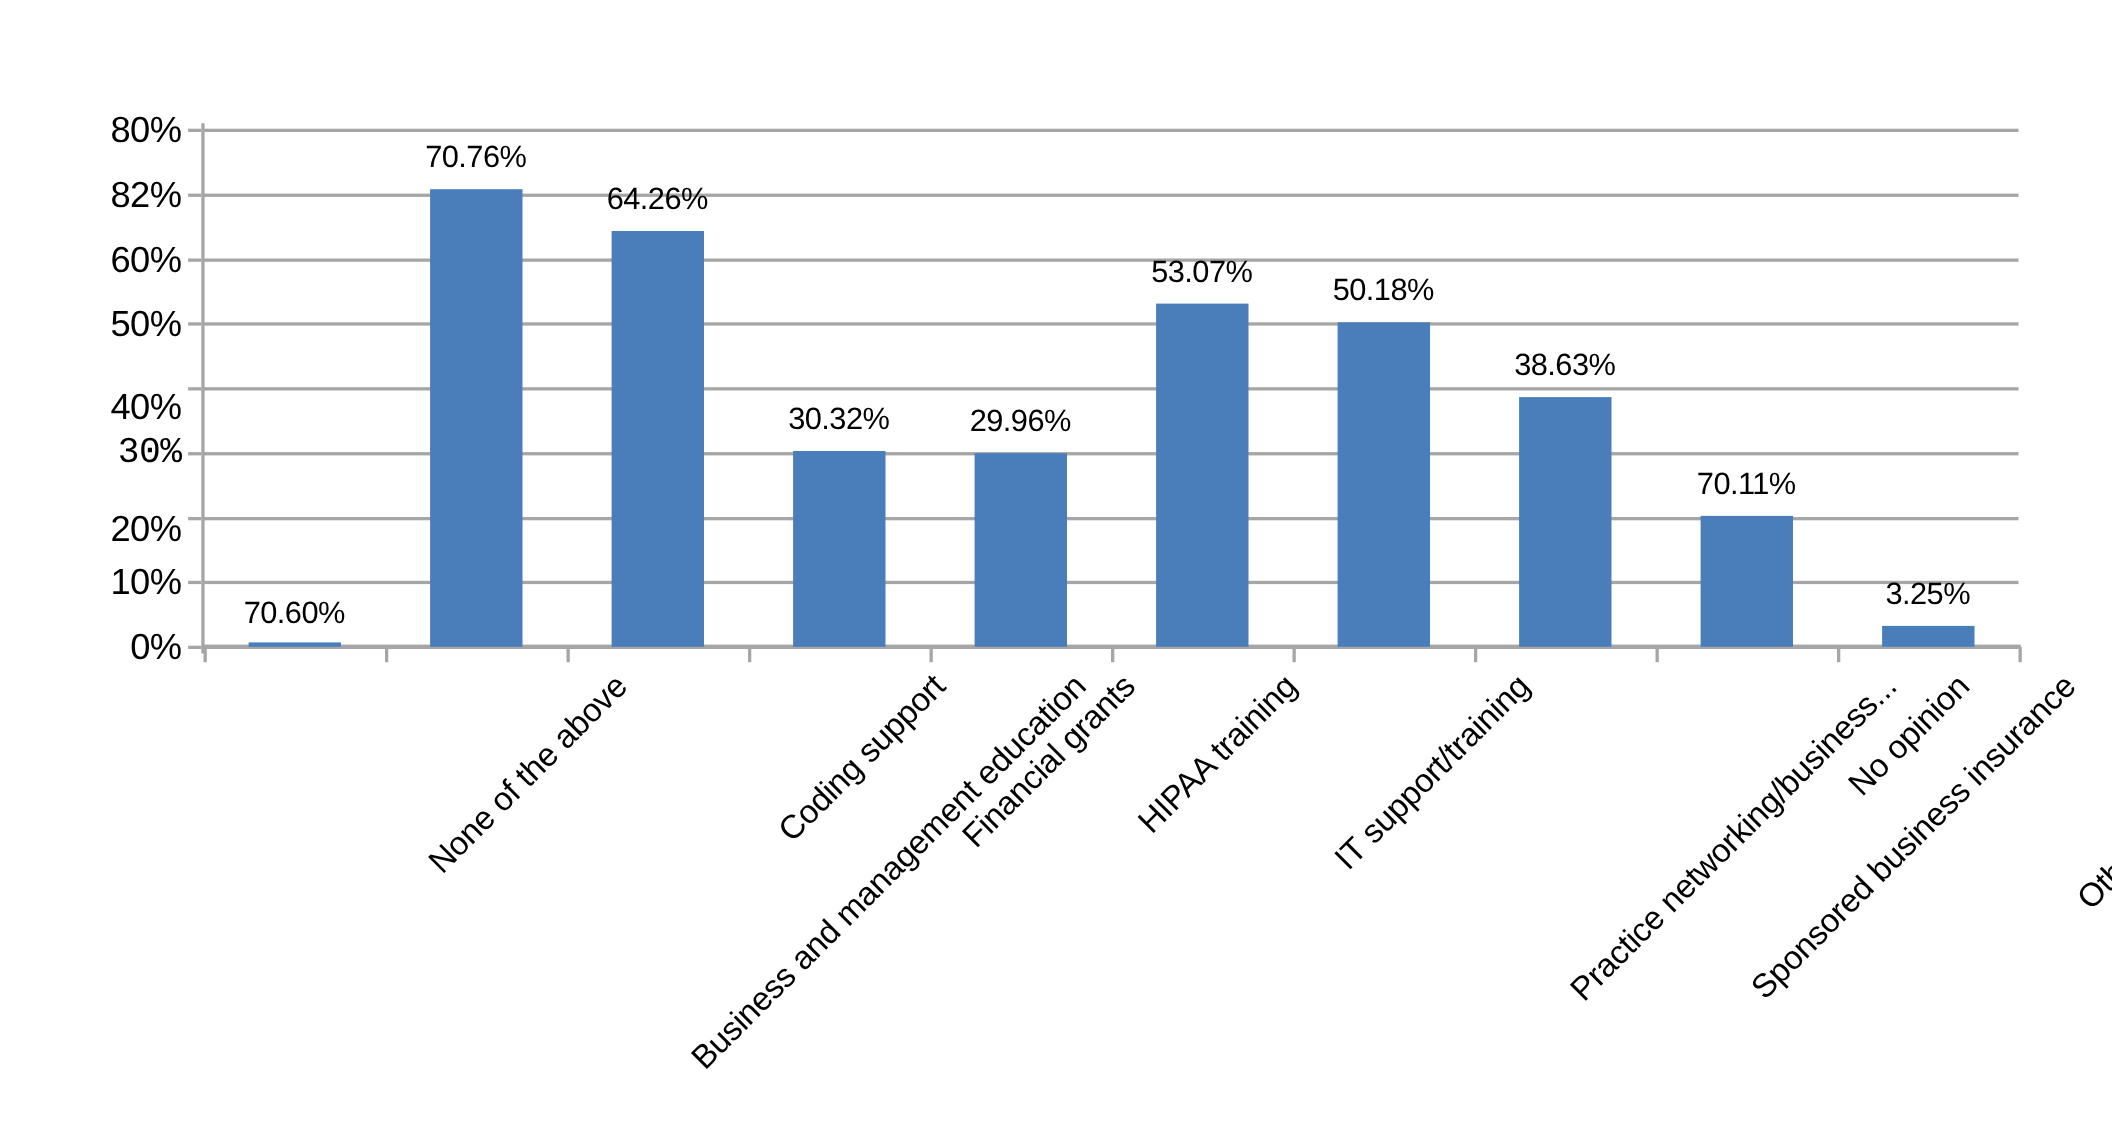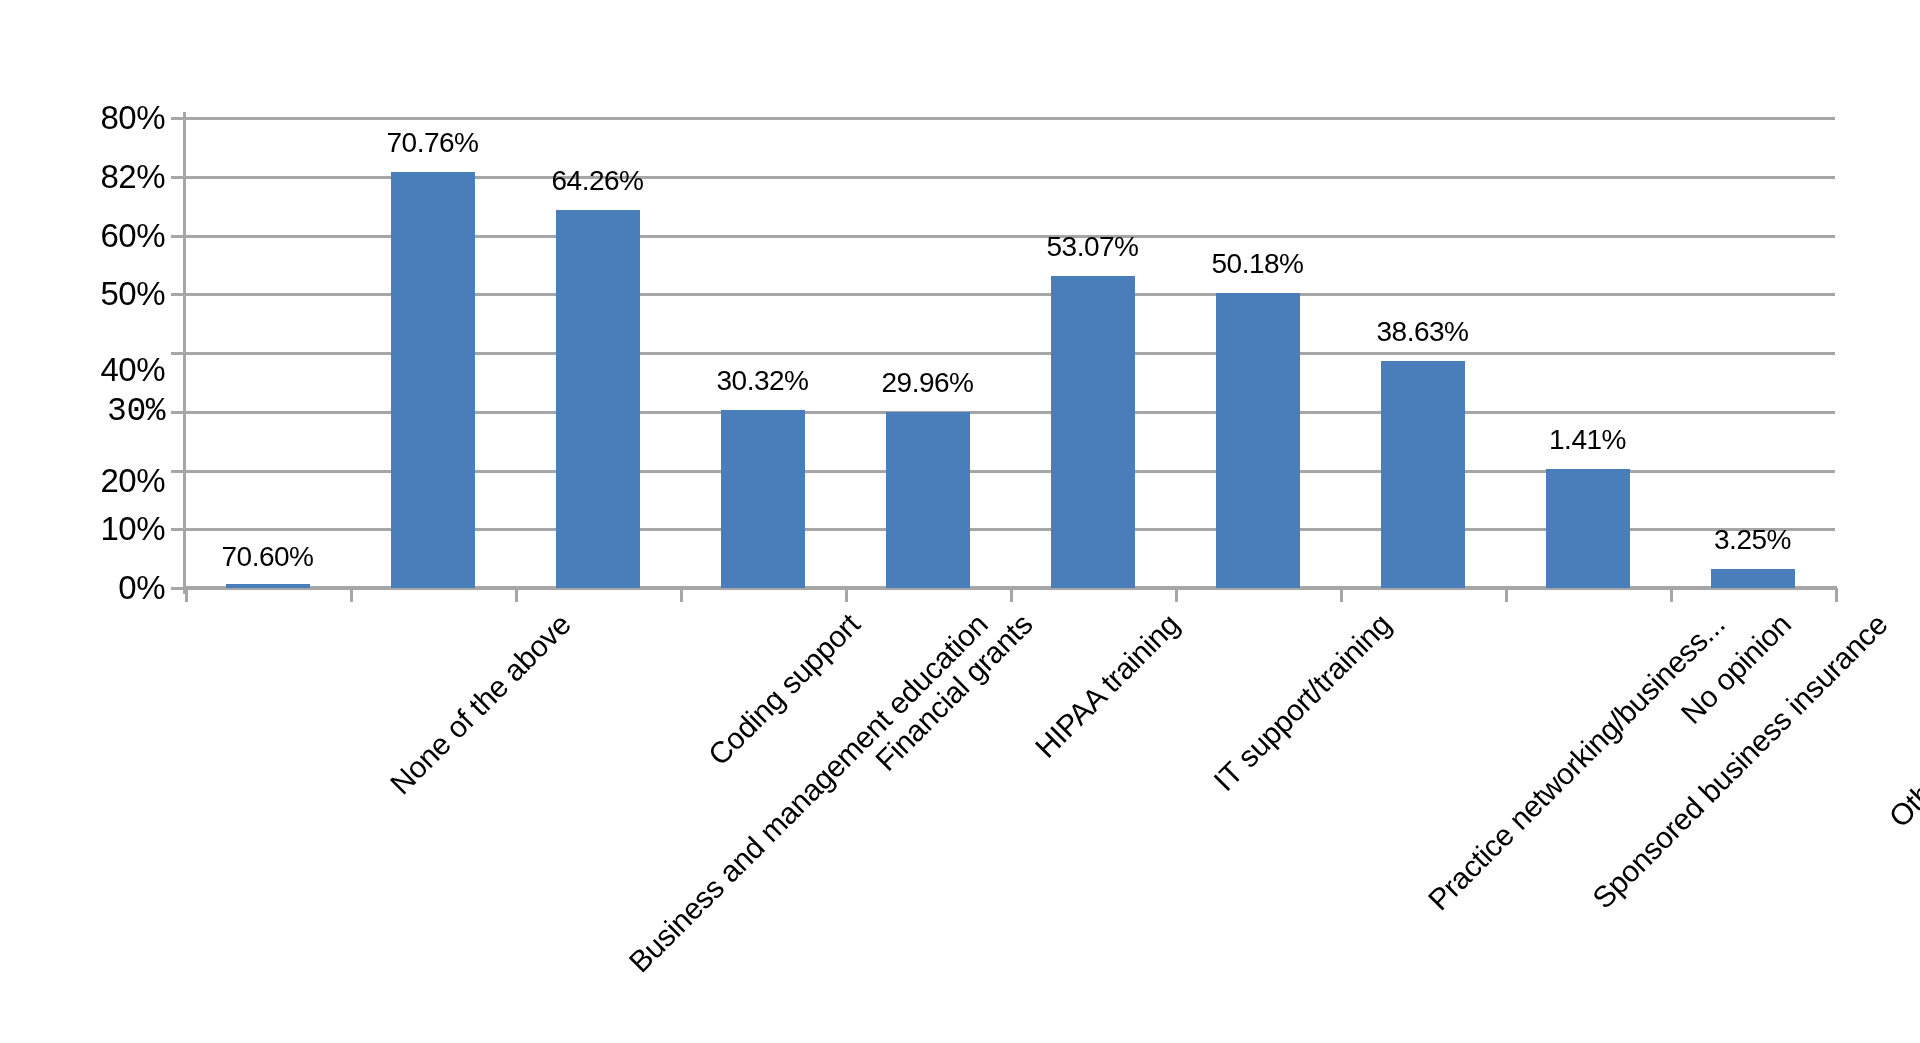--- a/index.html
+++ b/index.html
@@ -174,21 +174,21 @@
 
   <div id="value-labels">
       <div class="bar-value" style="width: 260px; left: 137.5px; top: 539.885px;">70.60%</div>
       <div class="bar-value" style="width: 260px; left: 302.5px; top: 126.285px;">70.76%</div>
       <div class="bar-value" style="width: 260px; left: 467.5px; top: 164.472px;">64.26%</div>
       <div class="bar-value" style="width: 260px; left: 632.5px; top: 363.87px;">30.32%</div>
       <div class="bar-value" style="width: 260px; left: 797.5px; top: 365.985px;">29.96%</div>
       <div class="bar-value" style="width: 260px; left: 962.5px; top: 230.214px;">53.07%</div>
       <div class="bar-value" style="width: 260px; left: 1127.5px; top: 247.192px;">50.18%</div>
       <div class="bar-value" style="width: 260px; left: 1292.5px; top: 315.049px;">38.63%</div>
-      <div class="bar-value" style="width: 260px; left: 1457.5px; top: 423.207px;">1.41%</div>
+      <div class="bar-value" style="width: 260px; left: 1457.5px; top: 423.207px;">70.11%</div>
       <div class="bar-value" style="width: 260px; left: 1622.5px; top: 522.906px;">3.25%</div>
     </div>
   <div id="x-ticks">
       <div class="x-tick" style="left: 185px;"></div>
       <div class="x-tick" style="left: 350px;"></div>
       <div class="x-tick" style="left: 515px;"></div>
       <div class="x-tick" style="left: 680px;"></div>
       <div class="x-tick" style="left: 845px;"></div>
       <div class="x-tick" style="left: 1010px;"></div>
       <div class="x-tick" style="left: 1175px;"></div>

